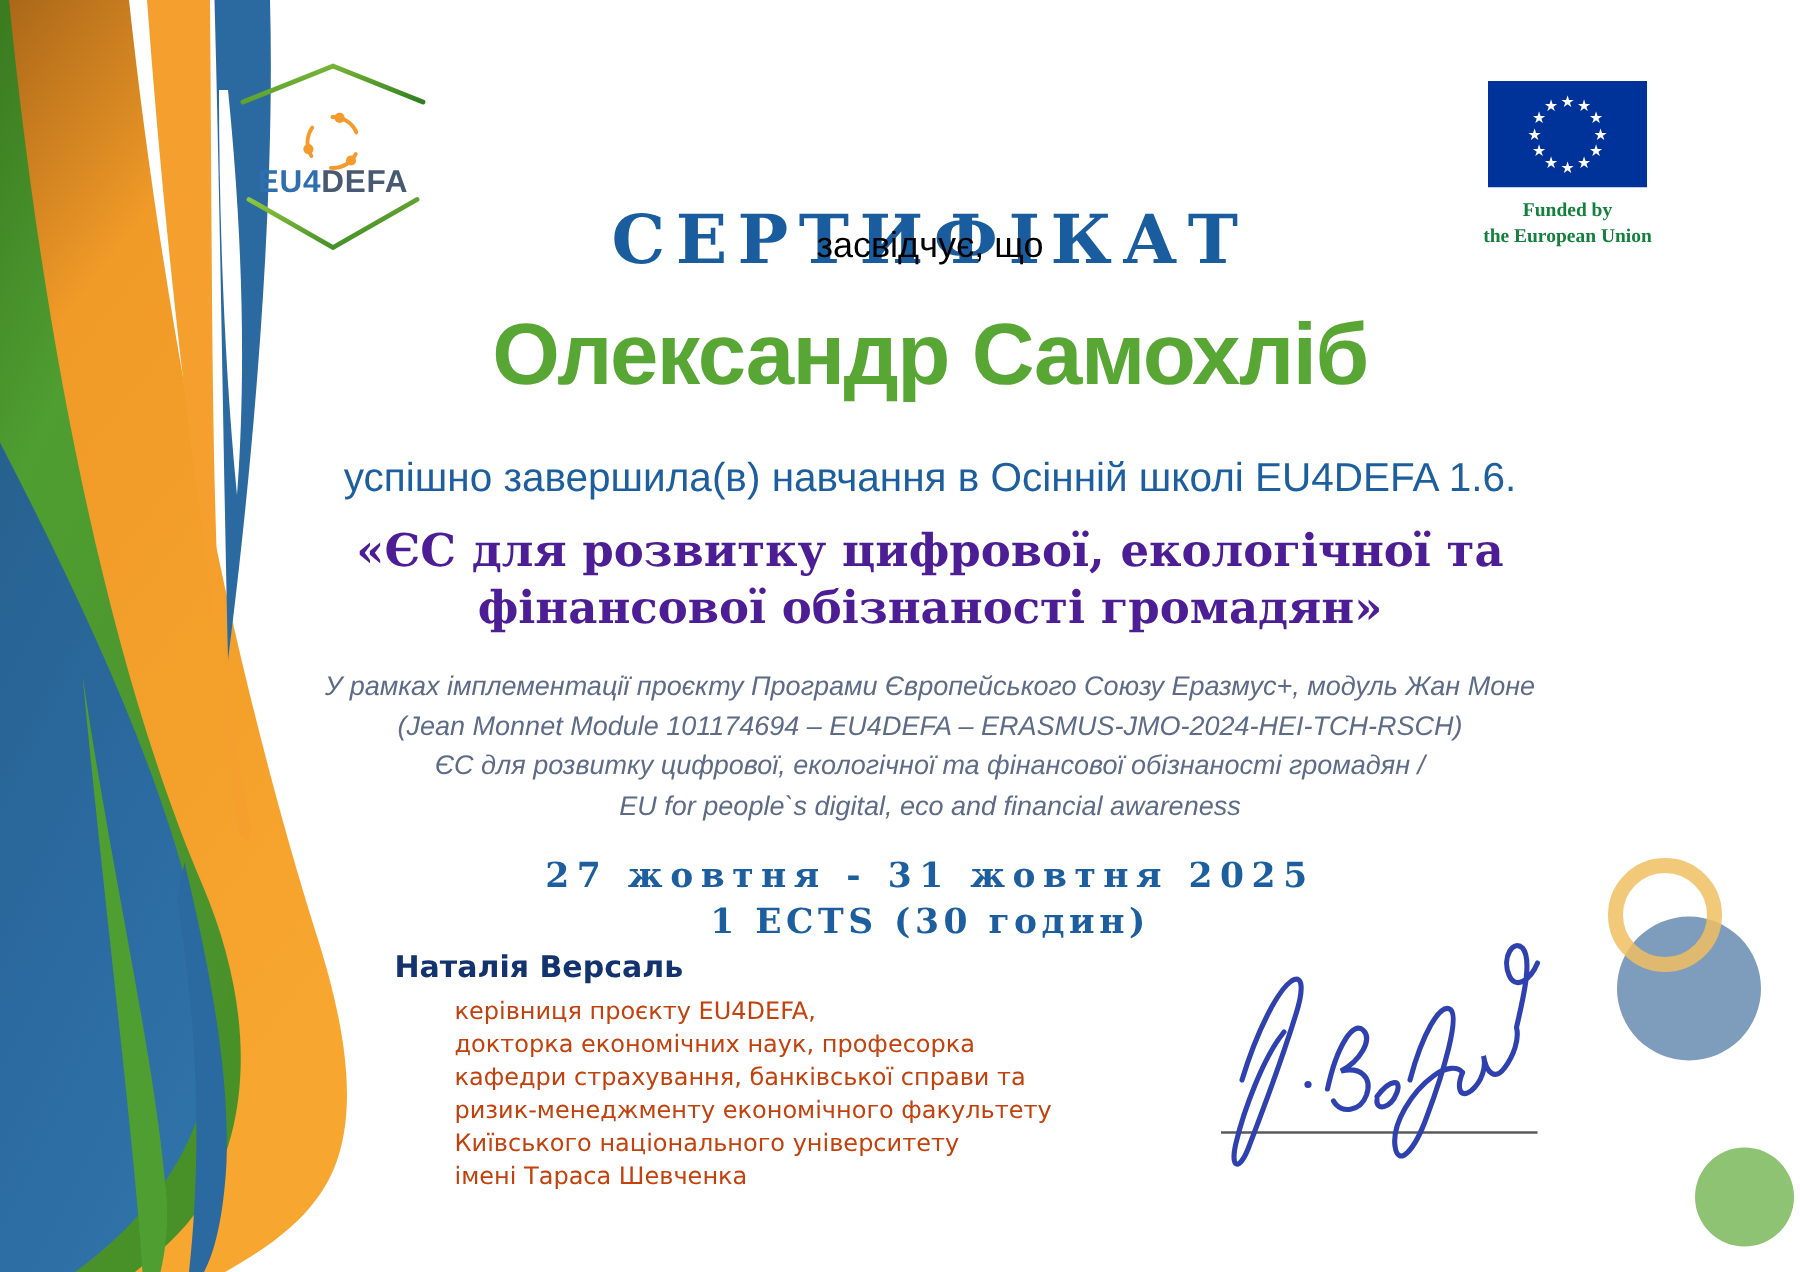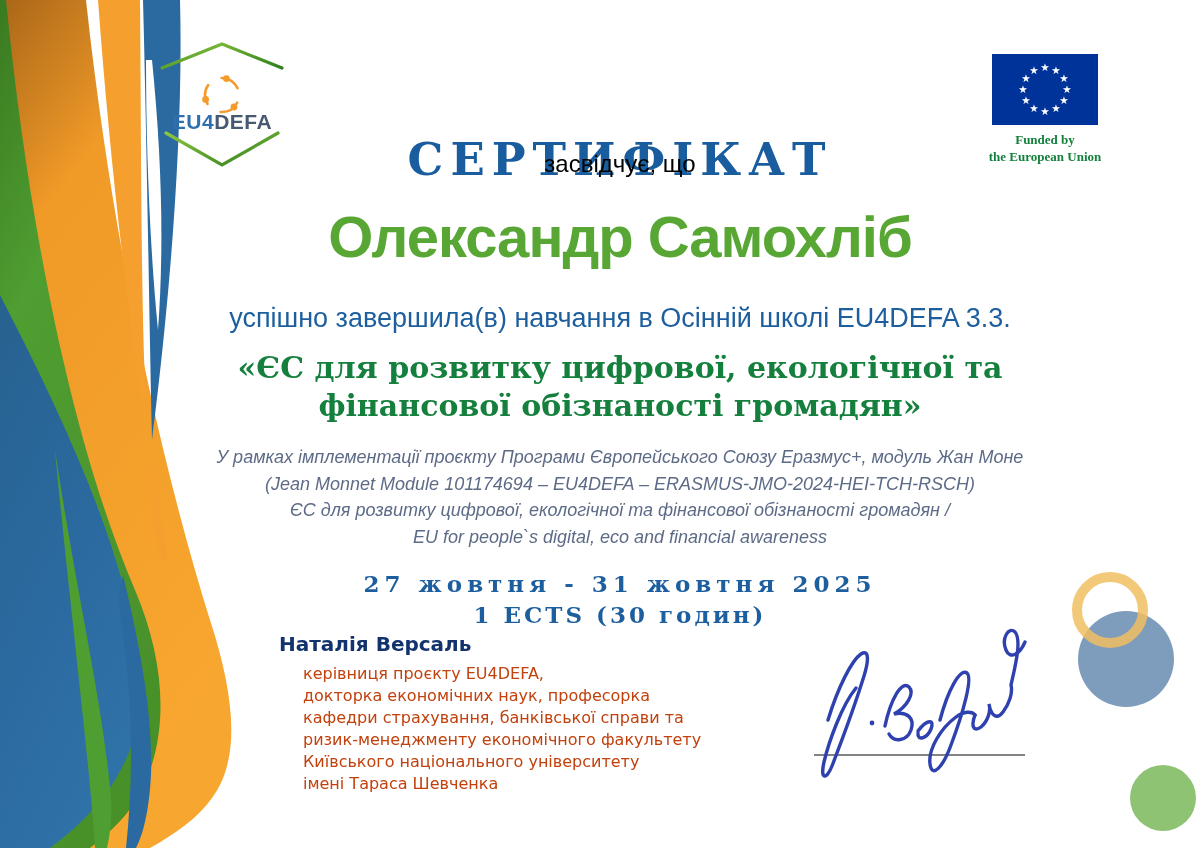--- a/index.html
+++ b/index.html
@@ -22,29 +22,29 @@
     font-size:45px;letter-spacing:7px;color:#1a5d9e;margin-top:41px;}
   #subtitle{top:150px;font-size:24px;color:#000000;}
   
   #eu-flag{left:992px;top:54px;width:106px;height:71px;}
   #funded{left:955px;top:131px;width:180px;text-align:center;
     font-size:13px;font-weight:bold;color:#15803d;line-height:17px;font-family:Liberation Serif, serif;}
   
   #name{top:203px;font-size:58px;font-weight:bold;color:#58a735;letter-spacing:-1px;}
   #completion{top:303px;font-size:27px;color:#1d5f9e;}
   #course-title{top:349px;font-family:"DejaVu Serif",serif;font-weight:bold;
-    font-size:30px;line-height:38px;color:#15803d;}
+    font-size:30px;line-height:38px;color:#4c1d95;}
   #program{top:444px;font-style:italic;font-size:18px;line-height:26.5px;color:#5d6b87;}
   #dates{top:570px;font-family:"DejaVu Serif",serif;font-weight:bold;
     font-size:23px;letter-spacing:5px;color:#1d5f9e;}
   #credits{top:601px;font-family:"DejaVu Serif",serif;font-weight:bold;
     font-size:23px;letter-spacing:3px;color:#1d5f9e;}
   
   #sig-name{left:263px;top:632px;font-family:"DejaVu Sans",sans-serif;
-    font-size:20px;font-weight:bold;color:#12336e;margin-left:16px;}
+    font-size:20px;font-weight:bold;color:#12336e;}
   #sig-titles{left:263px;top:663px;font-family:"DejaVu Sans",sans-serif;
     font-size:16px;line-height:22px;color:#c2410c;margin-left:40px;}
   
   #signature{left:782px;top:592px;width:250px;height:200px;}
   
   #decor-circles{left:1040px;top:555px;width:160px;height:293px;}
 </style>
 </head>
 <body>
 
@@ -116,21 +116,21 @@
     <text x="34" y="28.2">★</text>
     <text x="42" y="20.1">★</text>
   </g>
 </svg>
 <div id="funded" class="abs">
   <div>Funded by</div>
   <div>the European Union</div>
 </div>
 
 <div id="name" class="abs center-col">Олександр Самохліб</div>
-<div id="completion" class="abs center-col">успішно завершила(в) навчання в Осінній школі EU4DEFA 3.3.</div>
+<div id="completion" class="abs center-col">успішно завершила(в) навчання в Осінній школі EU4DEFA 1.6.</div>
 <div id="course-title" class="abs center-col">
   <div>«ЄС для розвитку цифрової, екологічної та</div>
   <div>фінансової обізнаності громадян»</div>
 </div>
 <div id="program" class="abs center-col">
   <div>У рамках імплементації проєкту Програми Європейського Союзу Еразмус+, модуль Жан Моне</div>
   <div>(Jean Monnet Module 101174694 – EU4DEFA – ERASMUS-JMO-2024-HEI-TCH-RSCH)</div>
   <div>ЄС для розвитку цифрової, екологічної та фінансової обізнаності громадян /</div>
   <div>EU for people`s digital, eco and financial awareness</div>
 </div>

